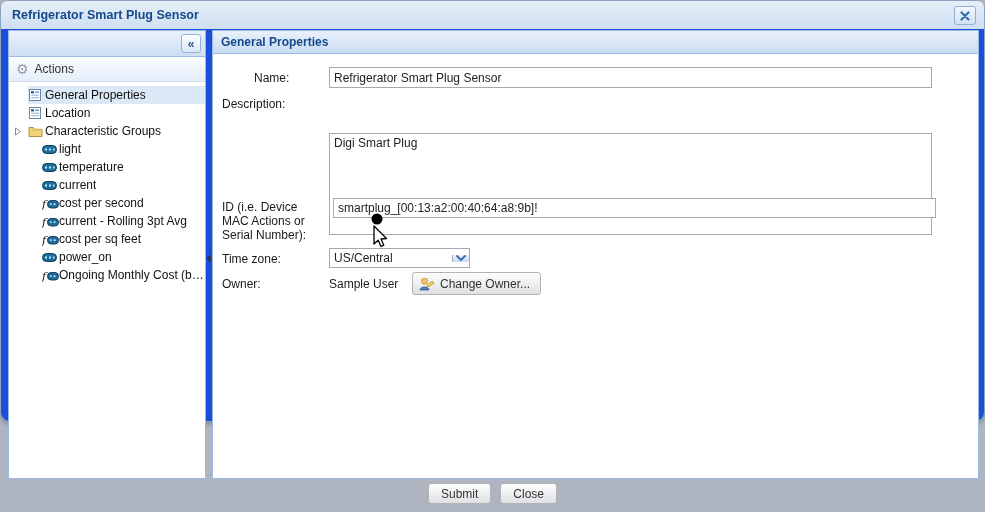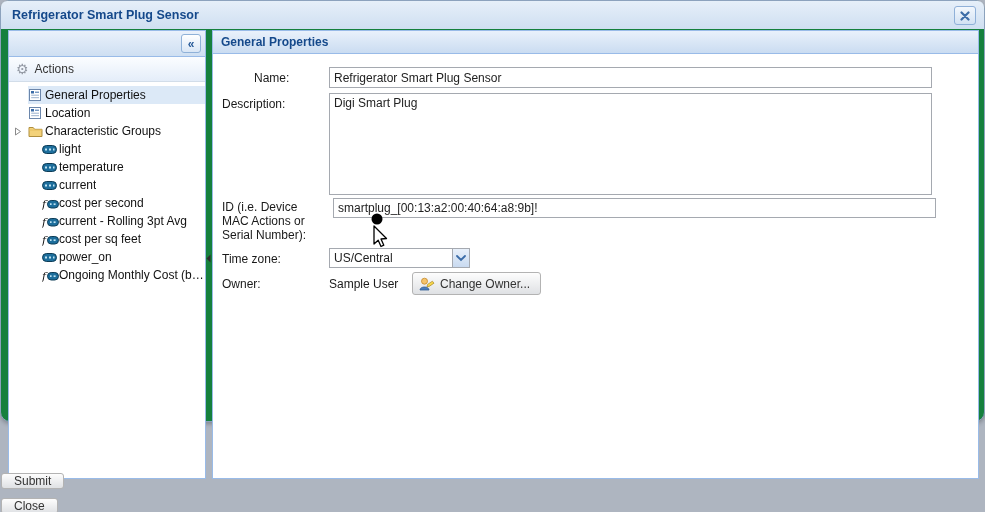--- a/index.html
+++ b/index.html
@@ -7,21 +7,21 @@
   body {
     background:#aeb5c0;
     font-family:"Liberation Sans", sans-serif;
     font-size:12px;
     color:#1a1a1a;
     position:relative;
     overflow:hidden;
   }
   .dialog {
     position:absolute; left:0; top:0; width:985px; height:422px;
-    background:#15803d;
+    background:#1d4ed8;
     border:1px solid #8ca2bd;
     border-radius:10px;
     box-shadow:0 2px 4px rgba(0,0,0,.25);
   }
   
   .titlebar {
     position:absolute; left:0; top:0; right:0; height:28px;
     background:linear-gradient(#e6eff9, #cfdff1);
     border-radius:6px 6px 0 0;
   }
@@ -91,44 +91,44 @@
     background:linear-gradient(#e9f1fb,#cadcf1);
     border-bottom:1px solid #99bbe8;
   }
   .main-body { position:relative; height:calc(100% - 23px); }
   .flabel { position:absolute; color:#1a1a1a; line-height:14px; }
   .txt {
     position:absolute; border:1px solid #a5a9b0; background:#fff;
     font-family:"Liberation Sans", sans-serif; font-size:12px; color:#222;
     padding:2px 4px; outline:none;
   }
-  textarea.txt { resize:none; line-height:15px; }
+  textarea.txt { resize:none; line-height:15px;margin-top:40px; }
   .combo {
     position:absolute; left:116px; top:194px; width:141px; height:20px;
-    border:1px solid #a5a9b0; background:#fff; display:flex; cursor:pointer;
+    border:1px solid #a5a9b0; background:#fff; display:flex; cursor:pointer;align-items:center;
   }
   .combo-text { flex:1; padding:2px 4px; color:#222; }
   .combo-trigger {
     width:17px; border-left:1px solid #a5a9b0;
     background:linear-gradient(#e8f0fa,#c9daf0);
     display:flex; align-items:center; justify-content:center;
   }
   .owner-value { position:absolute; left:116px; top:223px; color:#1a1a1a; }
   .gray-btn {
     display:inline-flex; align-items:center; gap:5px;
     background:linear-gradient(#fdfdfd,#dfe1e4);
     border:1px solid #b3b3b3; border-radius:3px;
     font-family:"Liberation Sans", sans-serif; font-size:12px; color:#333;
     cursor:pointer;
   }
   .change-owner-btn { position:absolute; left:199px; top:218px; height:23px; padding:0 10px 0 6px; }
   
   .footer {
     position:absolute; left:0; right:0; top:478px; height:29px;
-    display:flex; align-items:flex-start; justify-content:center; gap:9px;flex-direction:column;
+    display:flex; align-items:center; justify-content:center; gap:9px;
   }
   .footer .gray-btn { height:21px; padding:0 12px; justify-content:center; }
   
   .cursor-overlay {
     position:absolute; left:364px; top:211px; z-index:20; pointer-events:none;
   }
 </style>
 </head>
 <body>
 

